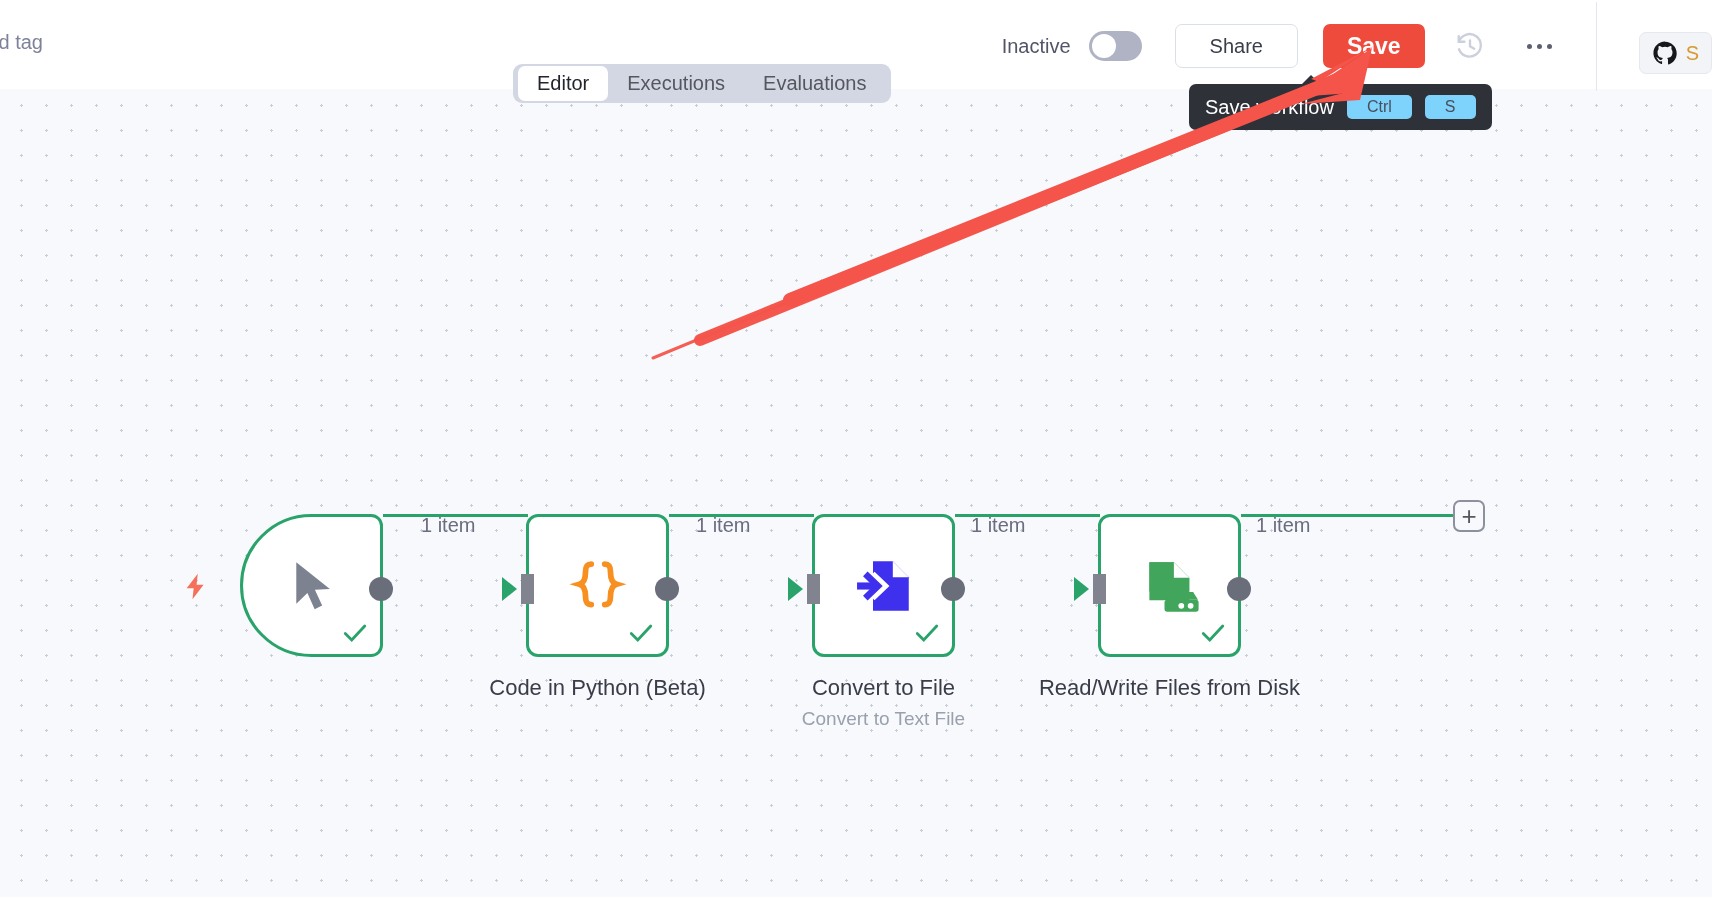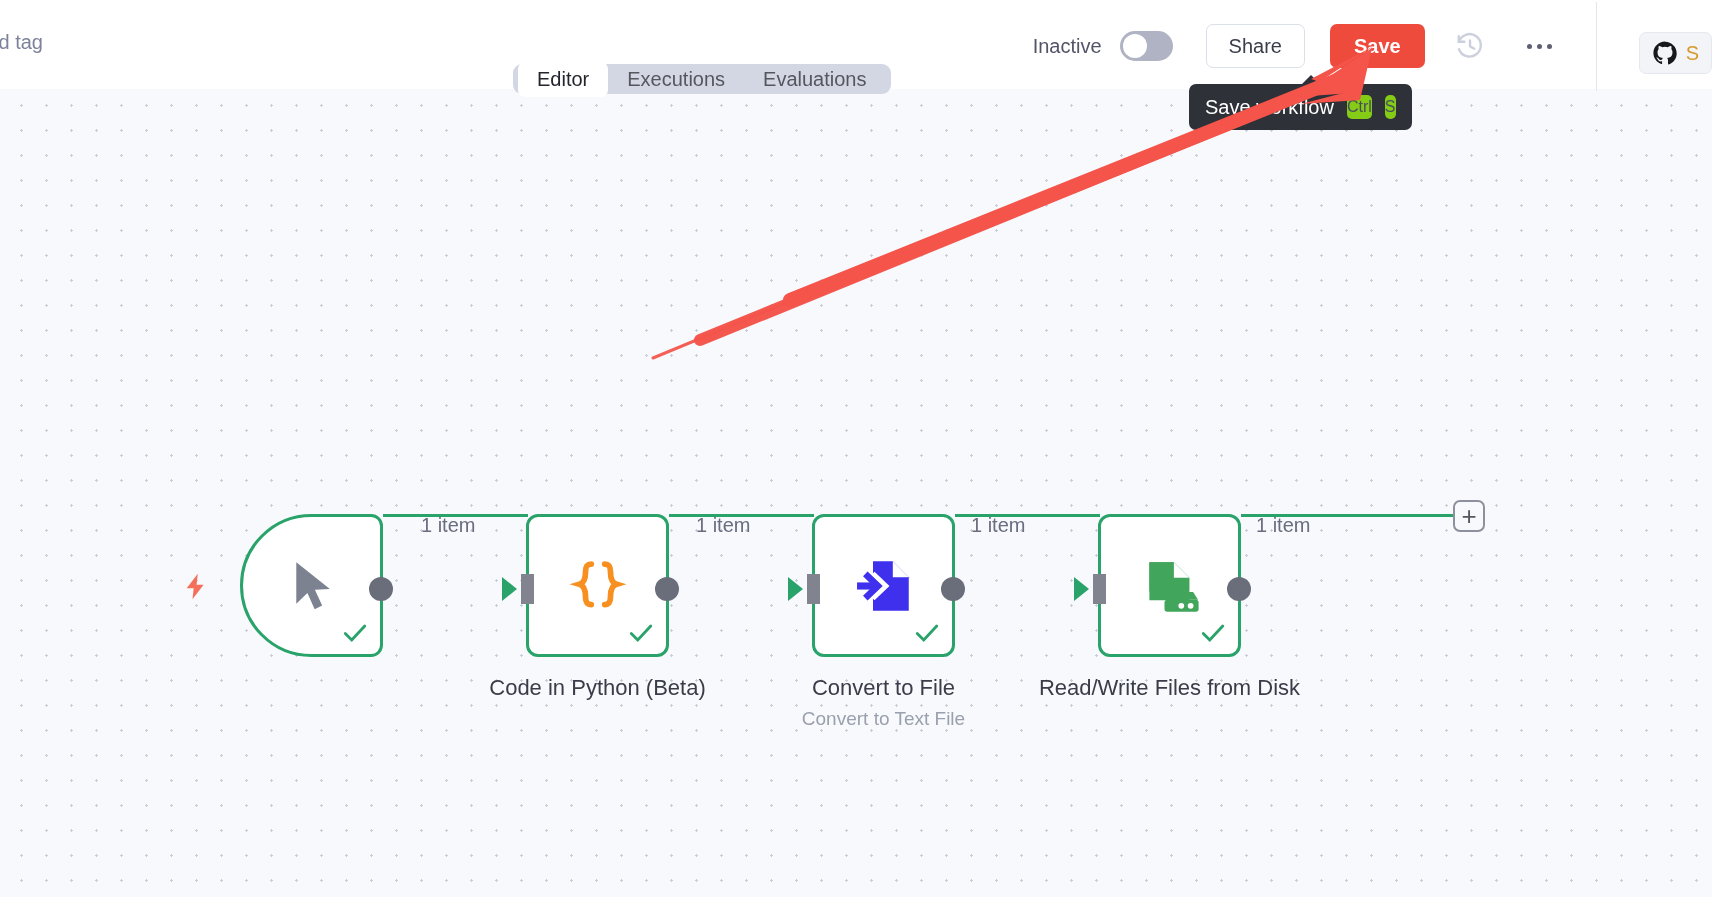--- a/index.html
+++ b/index.html
@@ -39,32 +39,32 @@
     width: 53px; height: 30px; border-radius: 16px;
     background: #b0b3c3; position: relative;
     flex: none; margin-right: 33px;
   }
   .toggle .knob {
     position: absolute; left: 3px; top: 3px;
     width: 24px; height: 24px; border-radius: 50%;
     background: #ffffff;
   }
   .btn-share {
-    height: 44px; padding: 0 22px;
+    height: 44px; padding: 0 34px;
     border: 1px solid #dbdfe7; border-radius: 7px;
     background: #ffffff; color: #3b3d4a;
     font-size: 20px; font-family: "Liberation Sans", sans-serif;
     cursor: pointer; margin-right: 25px;
     display: flex; align-items: center;
   }
   .btn-save {
     height: 44px; padding: 13px 24px;
     border: none; border-radius: 7px;
     background: #ef4b3d; color: #ffffff;
-    font-size: 20px; font-weight: bold;
+    font-size: 23px; font-weight: bold;
     font-family: "Liberation Sans", sans-serif;
     cursor: pointer; margin-right: 28px;
     display: flex; align-items: center;
   }
   .icon-btn {
     width: 34px; height: 34px;
     display: flex; align-items: center; justify-content: center;
     cursor: pointer;
   }
   .history-icon { margin-right: 40px; }
@@ -83,21 +83,21 @@
     background: #f3f4f8; border: 1px solid #e6e8ef;
     border-radius: 7px; cursor: pointer;
     margin-top: 14px;
     overflow: hidden;
   }
   .gh-label { font-size: 20px; color: #d79a2b; white-space: nowrap; }
 
   
   .tabs {
     position: absolute; left: 513px; top: 64px;
-    height: 30px; background: #d3d7e3;
+    height: 39px; background: #d3d7e3;
     border-radius: 9px; display: flex; align-items: center;
     padding: 5px; gap: 0; z-index: 45;
   }
   .tab {
     height: 35px; padding: 0 19px; border-radius: 7px;
     display: flex; align-items: center; justify-content: center;
     font-size: 20px; color: #55575f; cursor: pointer;
     white-space: nowrap;
   }
   .tab.active { background: #ffffff; color: #24252c; }
@@ -180,22 +180,22 @@
 
   
   .tooltip {
     position: absolute; left: 1189px; top: 84px;
     background: #2e3138; border-radius: 7px;
     padding: 11px 16px; display: flex; align-items: center;
     gap: 13px; z-index: 60;
   }
   .tooltip-text { font-size: 20px; color: #ffffff; white-space: nowrap; }
   .kbd {
-    background: #84cc16; color: #4a4d5c;
-    border-radius: 5px; padding: 3px 0;
+    background: #7dd3fc; color: #4a4d5c;
+    border-radius: 5px; padding: 3px 20px;
     font-size: 16px; font-family: "Liberation Sans", sans-serif;
   }
   .tooltip-arrow {
     position: absolute; top: -9px; left: 112px;
     width: 0; height: 0;
     border-left: 10px solid transparent;
     border-right: 10px solid transparent;
     border-bottom: 10px solid #2e3138;
   }
 

